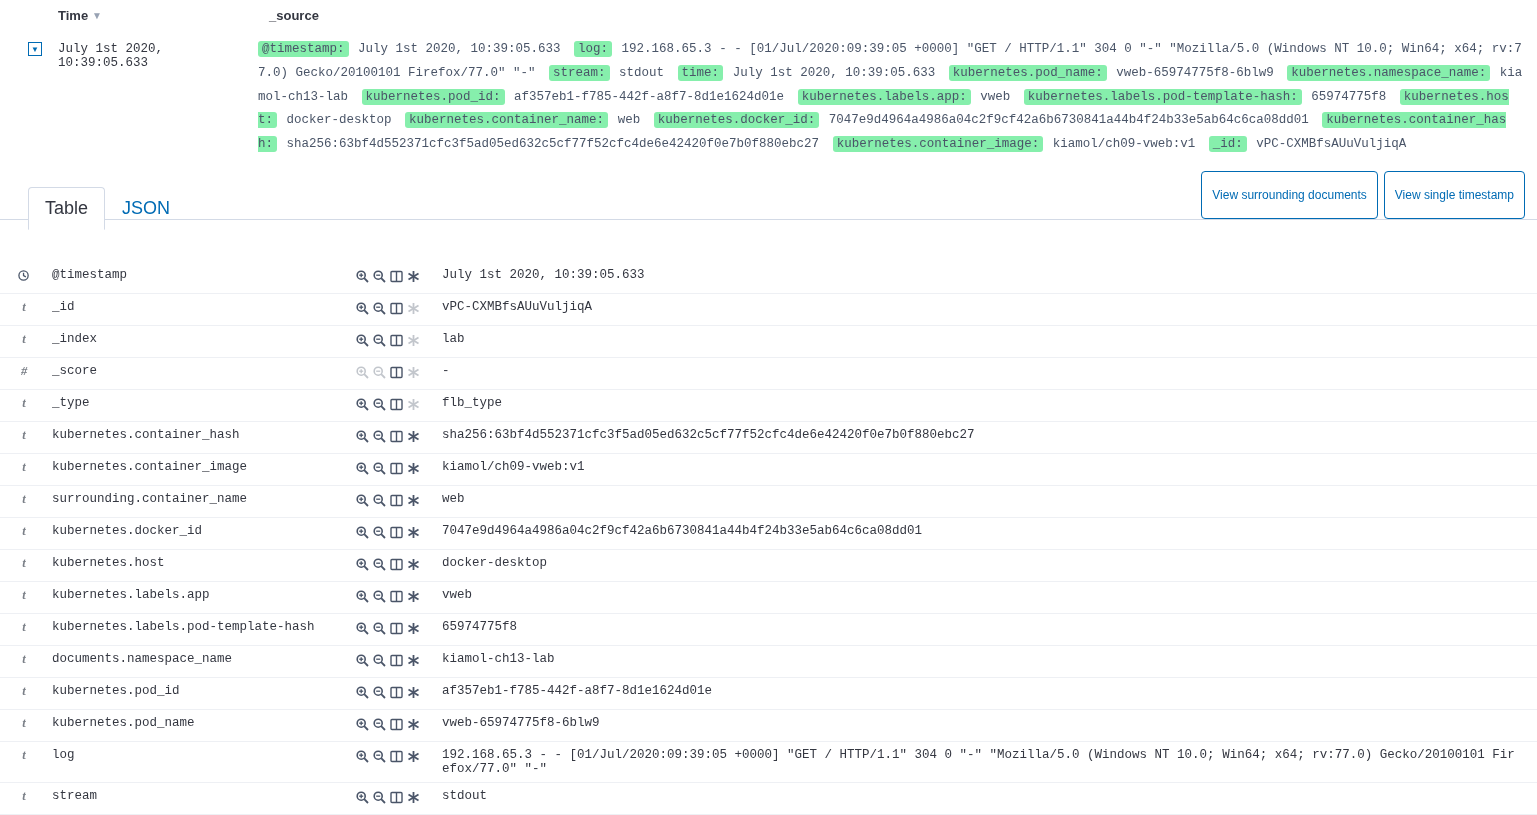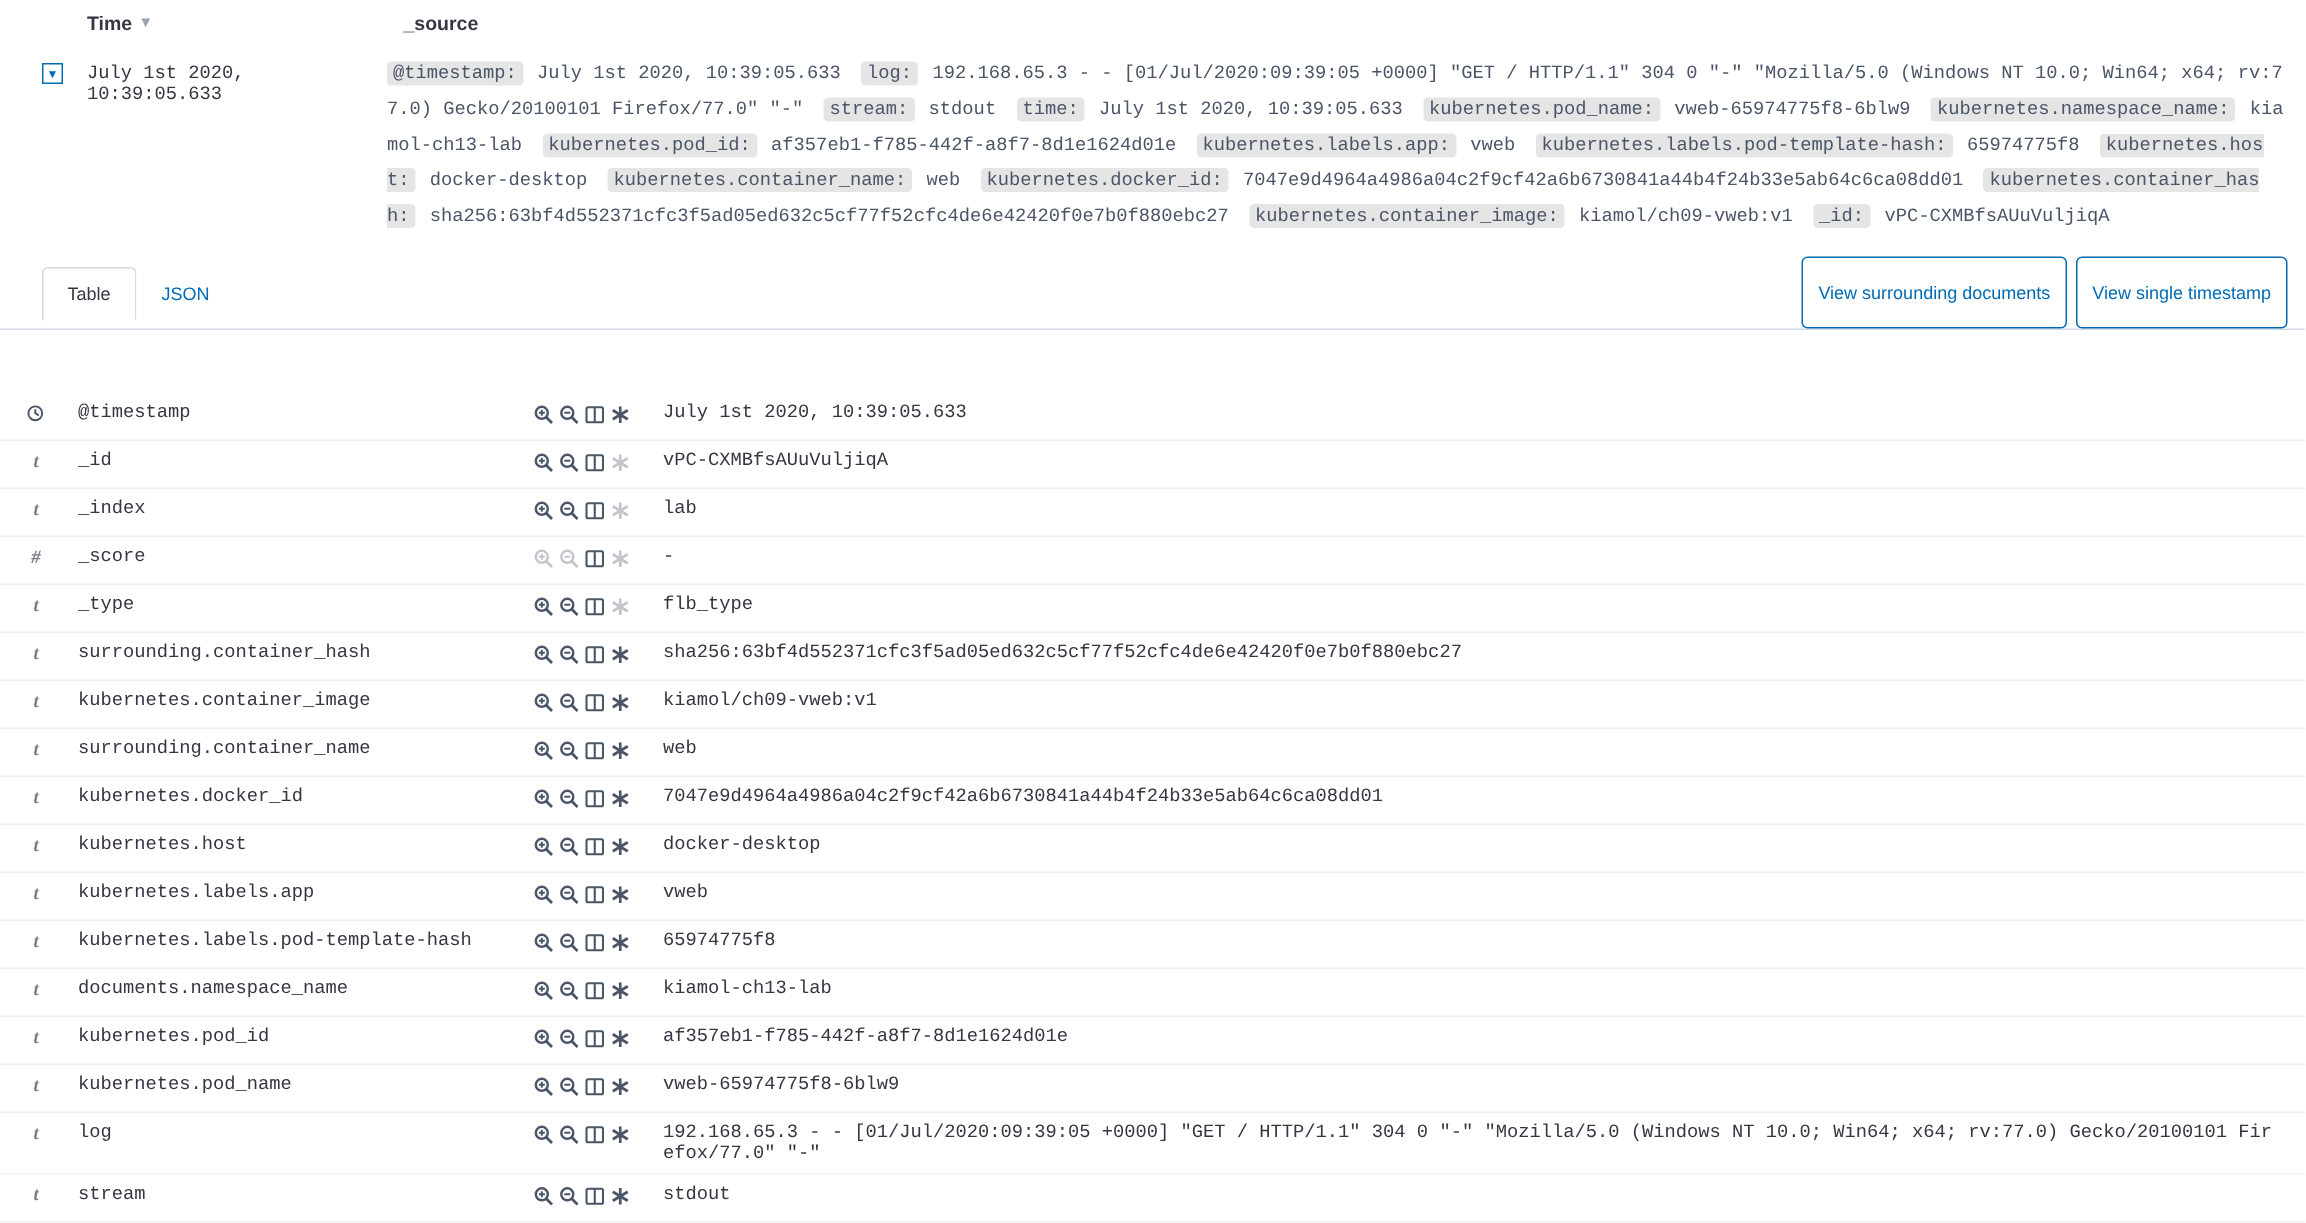--- a/index.html
+++ b/index.html
@@ -37,44 +37,44 @@
   }
   .time-col { width: 200px; font-family: "Courier New", Consolas, monospace; font-size: 12.5px; padding-top: 4px;}
   .source-col { flex: 1; padding-right: 12px; }
   .source-content {
     font-family: "Courier New", Consolas, monospace;
     font-size: 12.5px;
     line-height: 1.9;
     word-break: break-all;
   }
   .src-key {
-    background: #e5e5e5;
+    background: #86efac;
     border-radius: 3px;
     padding: 1px 4px;
     color: #4a5568;
     margin-right: 2px;
   }
   .src-val { color: #4a5568; margin-right: 6px; }
   .tabs-bar {
     display: flex;
     align-items: center;
     justify-content: space-between;
     border-bottom: 1px solid #d3dae6;
     margin-top: 8px;
     padding: 0 12px 0 28px;
   }
   .tabs { display: flex; }
   .tab {
     padding: 10px 16px;
-    font-size: 12px;
+    font-size: 18px;
     color: #006BB4;
     cursor: pointer;
     border: 1px solid transparent;
     position: relative;
-    top: 1px;
+    top: 14px;
   }
   .tab.active {
     color: #343741;
     border: 1px solid #d3dae6;
     border-bottom: 1px solid #fff;
     border-radius: 4px 4px 0 0;
     background: #fff;
   }
   .doc-actions { display: flex; gap: 6px; }
   .link-btn {
@@ -278,21 +278,21 @@
             </svg>
           </span><span class="act-icon disabled">
             <svg viewBox="0 0 13 13">
               <use href="#i-asterisk"></use>
             </svg>
           </span></td>
         <td class="fval-col">flb_type</td>
       </tr>
       <tr>
         <td class="ftype-col"><span class="type-glyph">t</span></td>
-        <td class="fname-col">surrounding.container_hash</td>
+        <td class="fname-col">kubernetes.container_hash</td>
         <td class="factions-col"><span class="act-icon">
             <svg viewBox="0 0 13 13">
               <use href="#i-zoom-in"></use>
             </svg>
           </span><span class="act-icon">
             <svg viewBox="0 0 13 13">
               <use href="#i-zoom-out"></use>
             </svg>
           </span><span class="act-icon">
             <svg viewBox="0 0 13 13">

